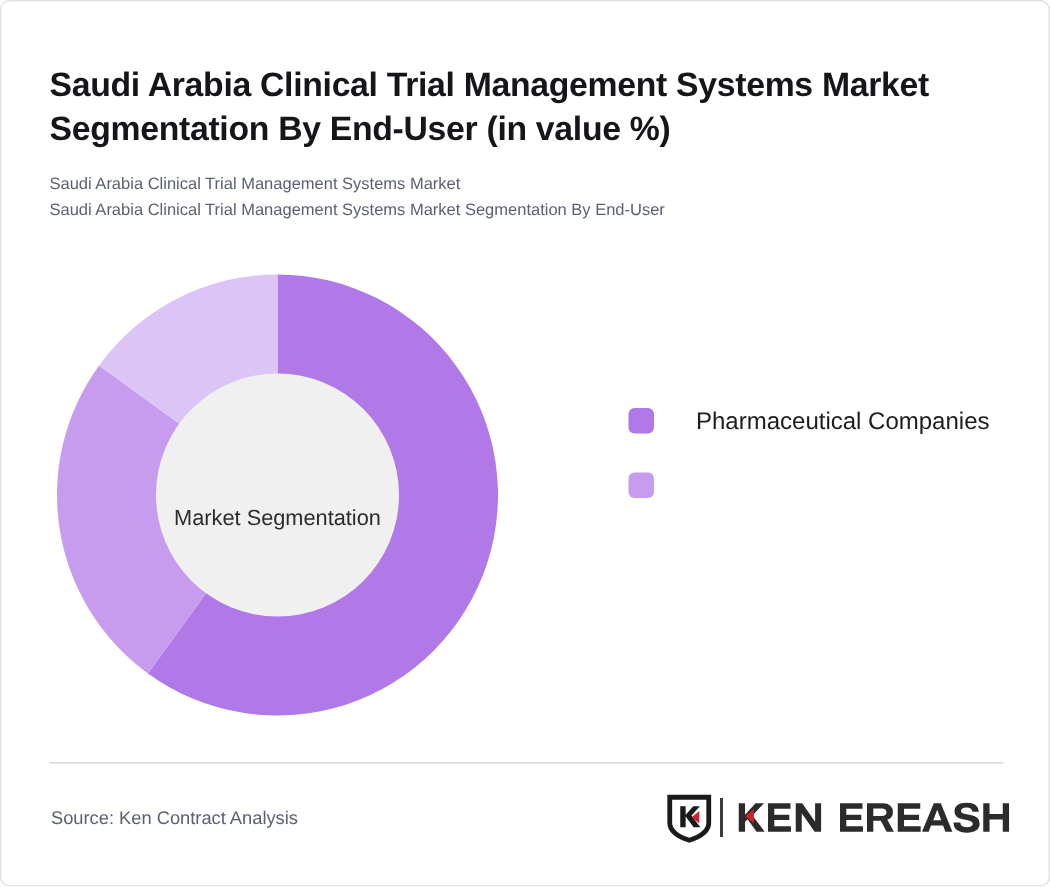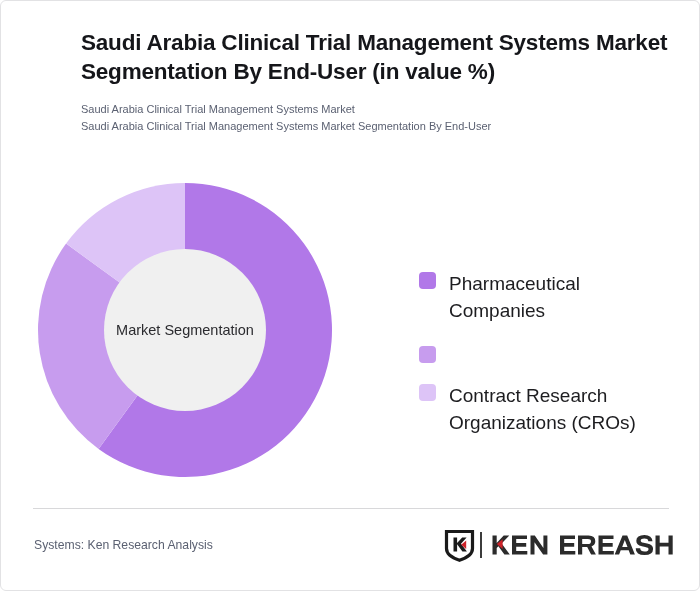--- a/index.html
+++ b/index.html
@@ -19,23 +19,22 @@
     background: #ffffff;
     border: 1px solid #e2e2e4;
     border-radius: 6px;
     overflow: hidden;
   }
 
   
   .header {
     position: absolute;
     left: 32px;
-    top: 28px;
+    top: 42px;
     width: 620px;
-    margin-left: 48px;
   }
   .chart-title {
     font-size: 22.5px;
     font-weight: bold;
     color: #15161a;
     line-height: 1.28;
     letter-spacing: -0.2px;
     margin: 0;
   }
   .subtitle-block {
@@ -63,21 +62,21 @@
     height: 296px;
   }
   .donut-svg {
     display: block;
     width: 296px;
     height: 296px;
   }
   .donut-center-label {
     position: absolute;
     left: 0;
-    top: 0;
+    top: 16px;
     width: 296px;
     height: 296px;
     display: flex;
     align-items: center;
     justify-content: center;
     font-size: 14.5px;
     color: #2b2b2f;
     pointer-events: none;
   }
 
@@ -95,22 +94,22 @@
   }
   .legend-item:last-child { margin-bottom: 0; }
   .legend-swatch {
     width: 17px;
     height: 17px;
     border-radius: 4px;
     flex: 0 0 17px;
     margin-top: 1px;
   }
   .legend-label {
-    margin-left: 13px;
-    font-size: 19px;
+    margin-left: 28px;
+    font-size: 16px;
     color: #1d1d20;
     line-height: 1.42;
     max-width: 200px;
   }
 
   
   .divider {
     position: absolute;
     left: 32px;
     top: 507px;
@@ -172,29 +171,25 @@
     </div>
 
     <div class="legend" id="legend-root">
         <div class="legend-item">
           <span class="legend-swatch" style="background: rgb(177, 120, 232);"></span>
           <span class="legend-label">Pharmaceutical Companies</span>
         </div>
         <div class="legend-item">
           <span class="legend-swatch" style="background: rgb(199, 156, 238);"></span>
         </div>
-        <div class="legend-item">
-          <span class="legend-swatch" style="background: rgb(221, 196, 247);"></span>
-          <span class="legend-label">Contract Research Organizations (CROs)</span>
-        </div>
       </div>
   </div>
 
   <div class="divider"></div>
-  <div class="source-text">Systems: Ken Research Analysis</div>
+  <div class="source-text">Source: Ken Contract Analysis</div>
 
   <div class="logo">
     <svg class="logo-mark" width="31" height="33" viewBox="0 0 31 33">
       <path d="M2.5 2.5 H28.5 V19.5 Q28.5 27 15.5 31.2 Q2.5 27 2.5 19.5 Z" fill="none" stroke="#1a1a1a" stroke-width="3.2"></path>
       <path d="M9.5 8.5 h3.6 v5.6 l5.1 -5.6 h4.4 l-5.6 6.2 l5.9 7.8 h-4.5 l-5.3 -7.2 v7.2 h-3.6 z" fill="#1a1a1a"></path>
       <path d="M22.2 11.6 l0 8.4 l-5.0 -4.2 z" fill="#cc2229"></path>
     </svg>
     <div class="logo-sep"></div>
     <svg class="logo-word" width="192" height="26" viewBox="0 0 192 26">
       <path d="M3.5 3.5 h4.2 v7.6 l7.0 -7.6 h5.6 l-7.7 8.1 l8.2 10.9 h-5.4 l-6.0 -8.3 l-1.7 1.8 v6.5 h-4.2 z" fill="#2b2b2b"></path>

